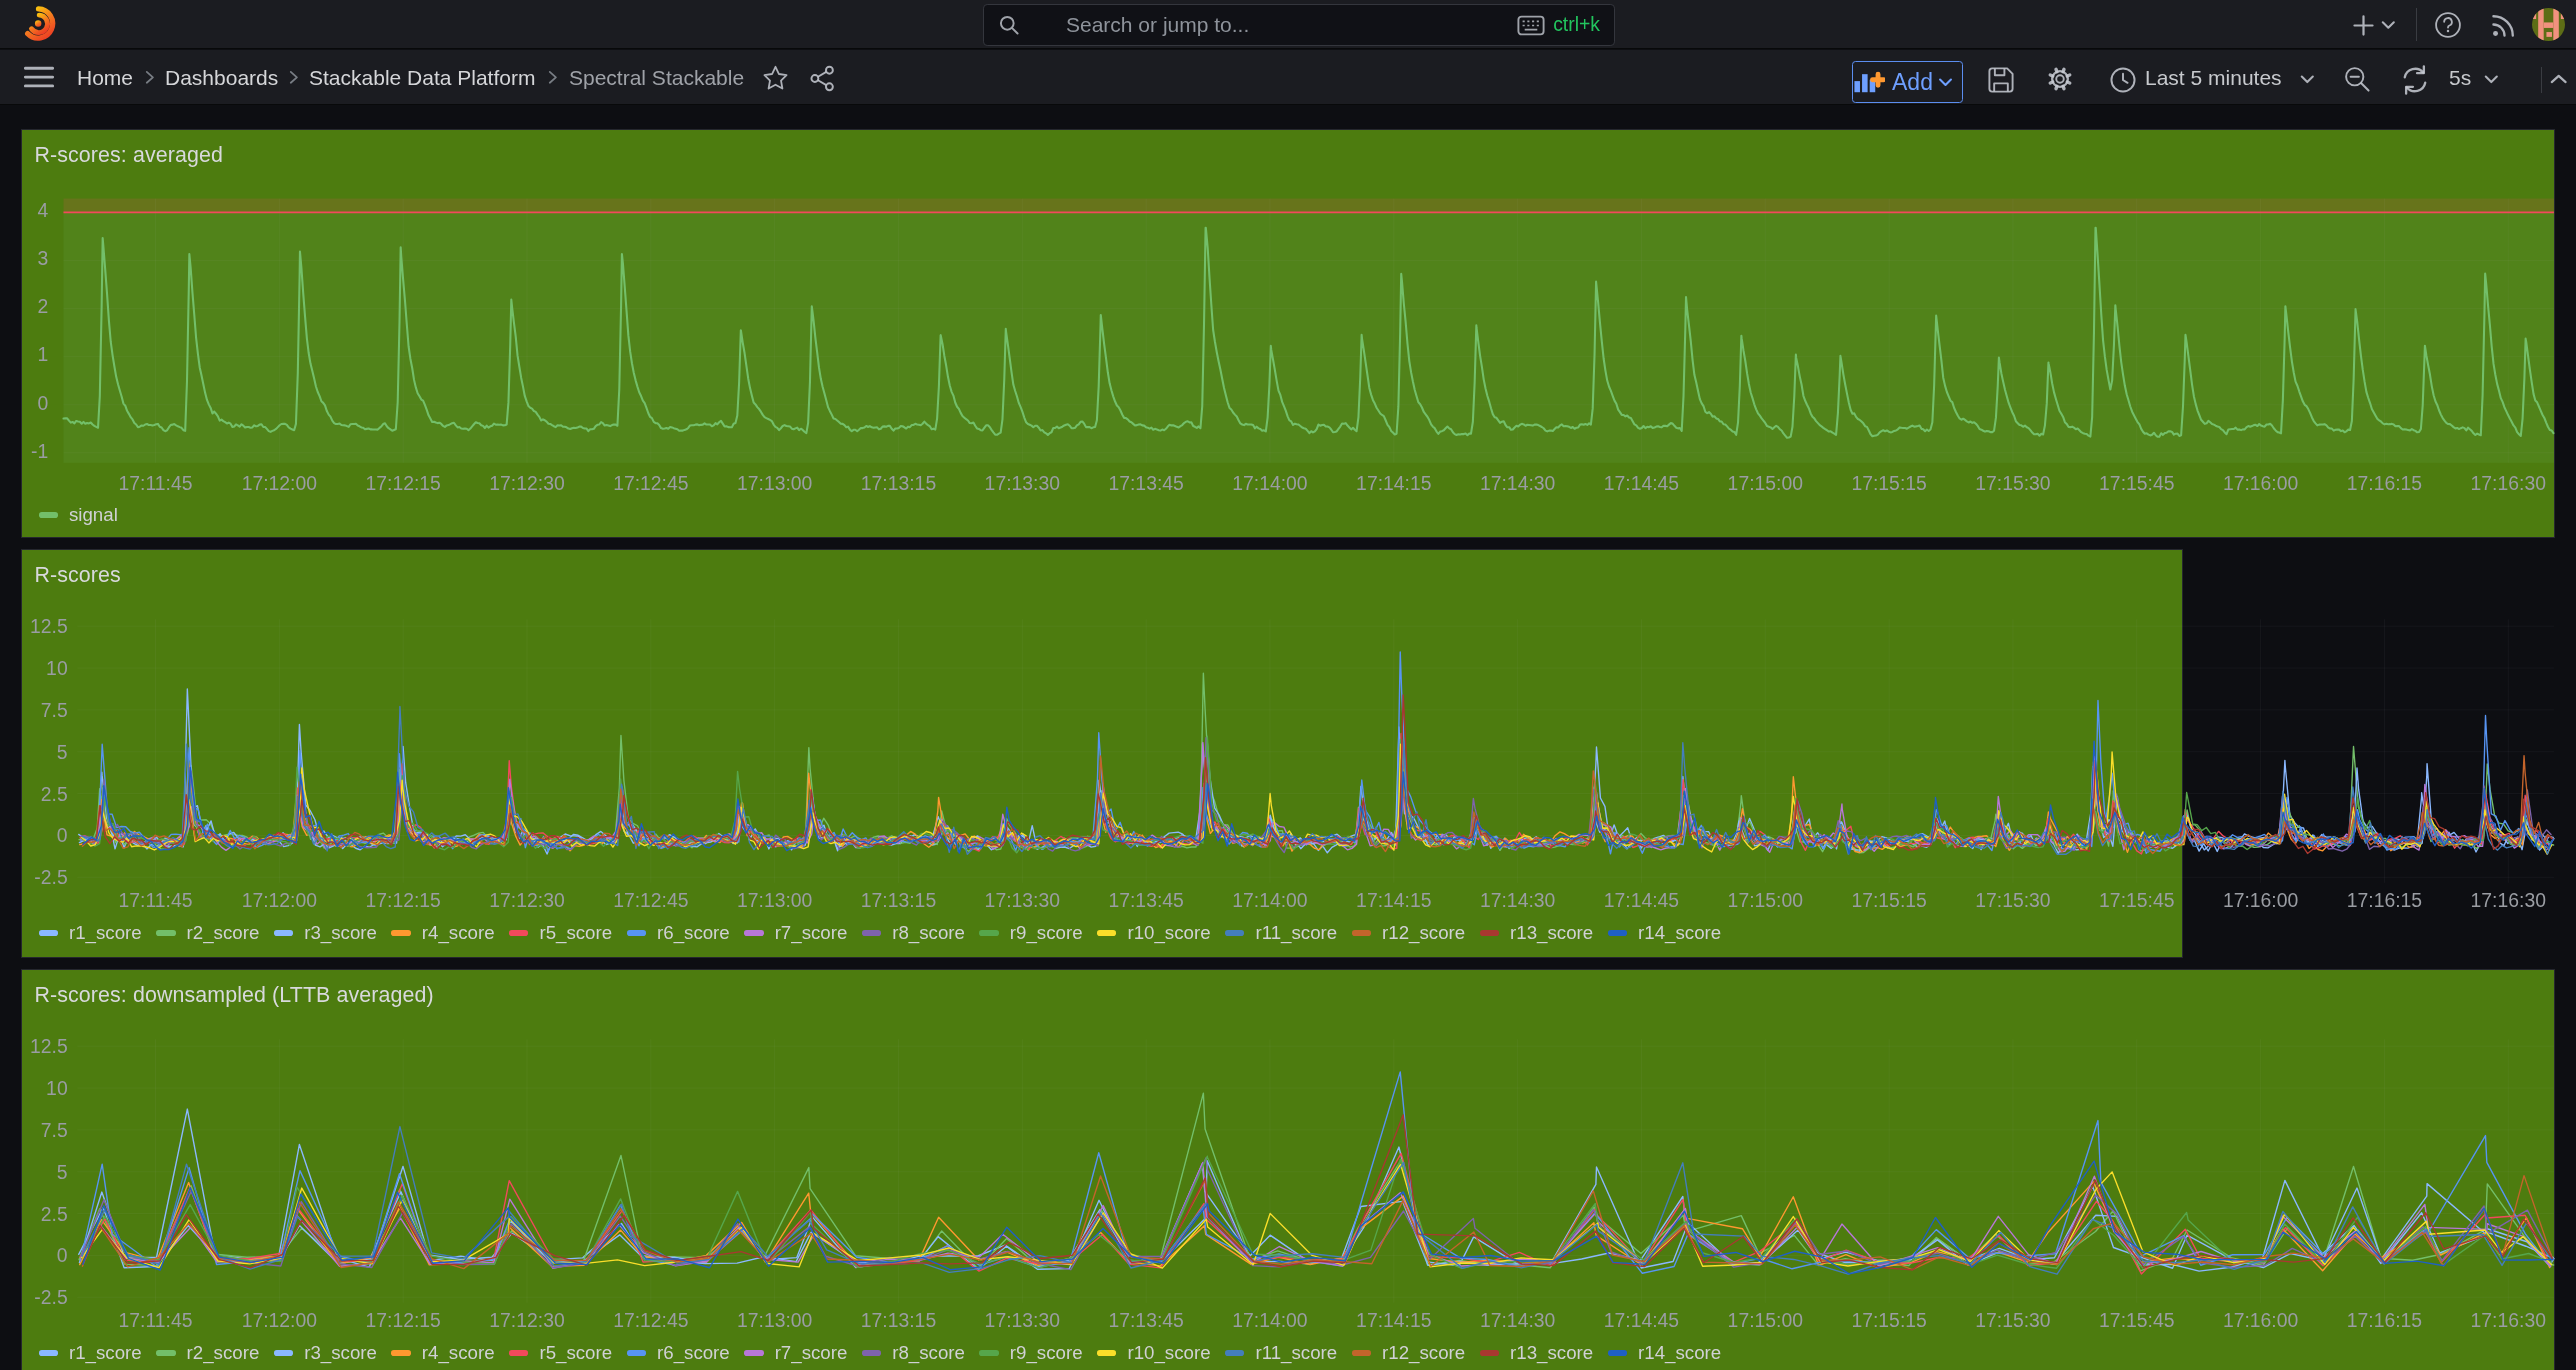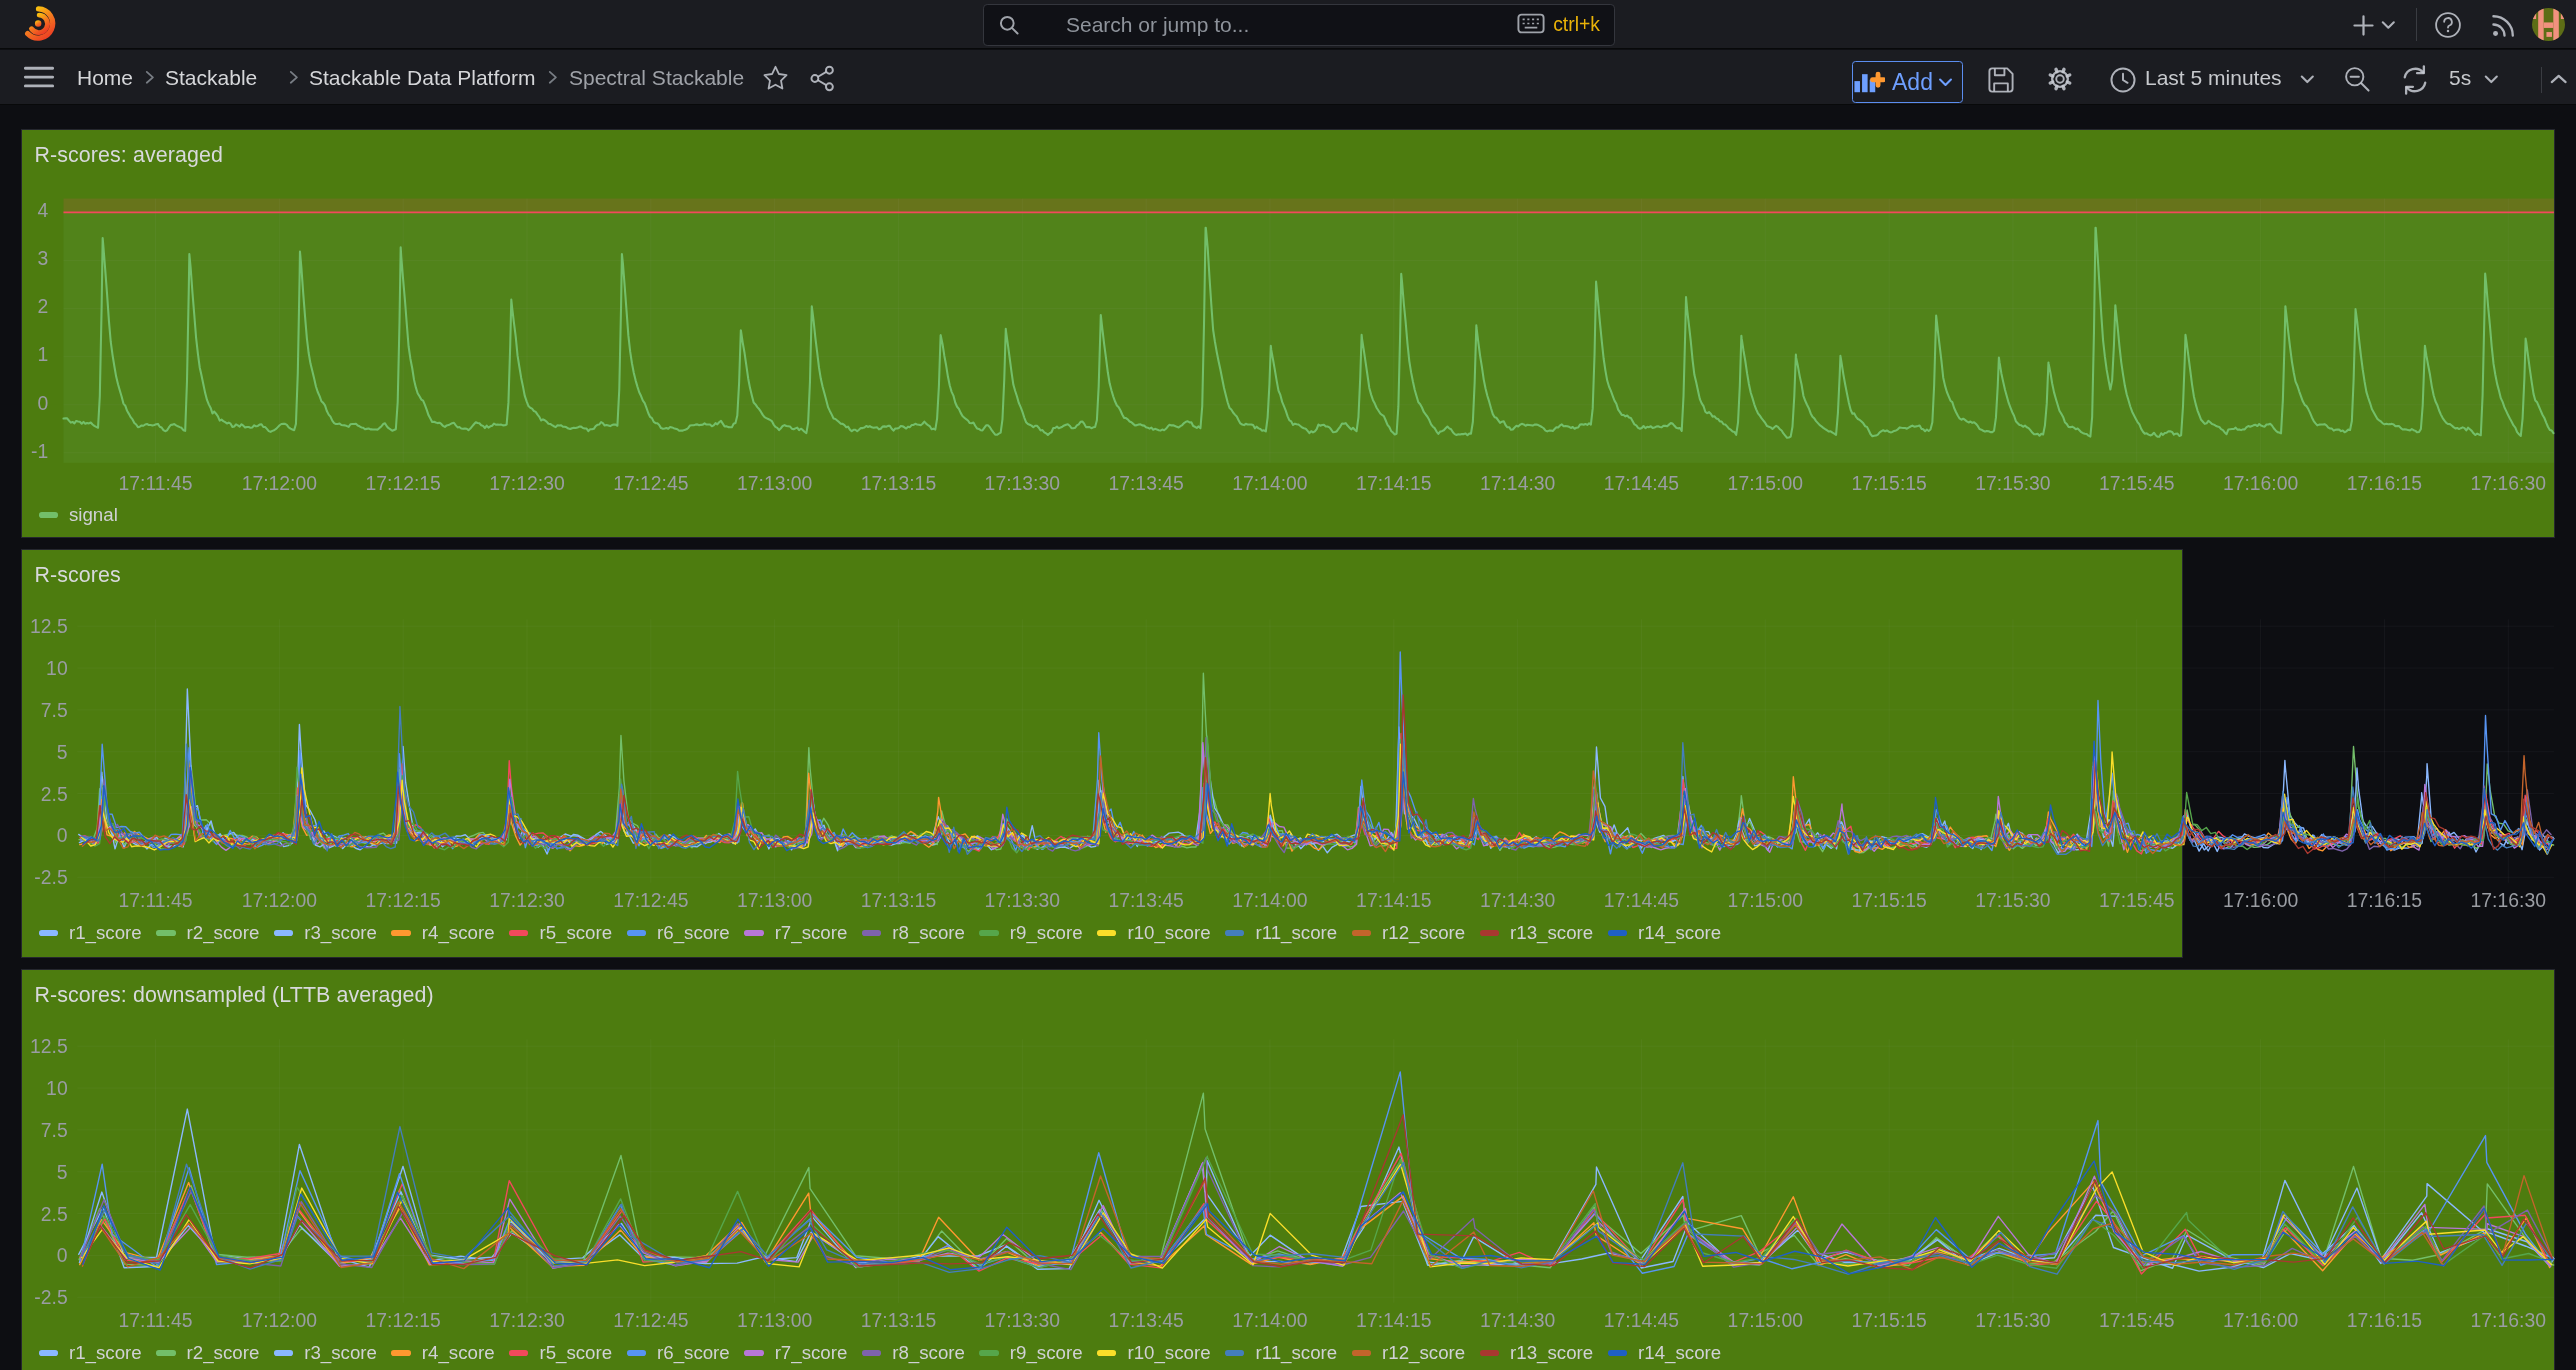--- a/index.html
+++ b/index.html
@@ -8,21 +8,21 @@
 .nav2 { position:absolute; left:0; top:50px; width:2576px; height:55px; background:#1b1c21;
   border-bottom:0.7px solid #08090a; }
 .panel { position:absolute; background:#4d7c0f; border:0.7px solid #25272e; border-radius:0; }
 .ptitle { position:absolute; left:12.5px; top:12.5px; font-size:21.4px; font-weight:500; color:#d8d9dc; letter-spacing:0.1px; }
 .legend { position:absolute; left:16.6px; display:flex; align-items:center; font-size:18.7px; color:#d0d1d5; white-space:nowrap;justify-content:flex-end; }
 .li { display:flex; align-items:center; margin-right:14.5px; }
 .dash { display:inline-block; width:19.4px; height:5.5px; border-radius:2.8px; margin-right:11px; }
 .sbox { position:absolute; left:983px; top:3.5px; width:632px; height:42px; background:#101116;
   border:0.7px solid #34363d; border-radius:4.2px; display:flex; align-items:center;gap:35px; }
 .sph { color:#8e939b; font-size:21px; margin-left:11px; }
-.ctrlk { margin-left:auto; margin-right:14px; color:#eab308; font-size:19.4px; display:flex; align-items:flex-start; }
+.ctrlk { margin-left:auto; margin-right:14px; color:#22c55e; font-size:19.4px; display:flex; align-items:flex-end; }
 .bc { font-size:21px; color:#d5d6d9; }
 .bc.dim { color:#9fa2a8; }
 .addbtn { position:absolute; left:1852px; top:61px; width:111px; height:42px; border:1.4px solid #5B8DEF;
   border-radius:3.5px; display:flex; align-items:center; justify-content:flex-start; }
 .addtxt { color:#6E9FFF; font-size:23px; margin-left:7px; margin-right:5.5px; }
 svg.icon { display:block; }
 </style></head><body>
 <div class="nav1"></div>
 <div class="nav2"></div>
 <svg class="icon" style="position:absolute;left:21px;top:6.2px" width="35" height="35" viewBox="0 0 50 50">
@@ -82,21 +82,21 @@
 <rect x="21" y="35" width="8" height="7" fill="#F2917F"></rect>
     </g>
   </svg>
 <svg class="icon" style="position:absolute;left:23.5px;top:66px" width="30" height="23.5" viewBox="0 0 44 34">
     <path d="M2 3h40M2 16h40M2 29h40" stroke="rgba(200,203,212,0.85)" stroke-width="4.2" stroke-linecap="round"></path>
   </svg>
 <span class="bc" style="position:absolute;left:77px;top:66px">Home</span>
 <svg class="icon" style="position:absolute;left:142px;top:69px" width="15" height="16.6" viewBox="0 0 22 24">
     <path d="M7 4l9 8-9 8" fill="none" stroke="#787d84" stroke-width="2.6" stroke-linecap="round" stroke-linejoin="round"></path>
   </svg>
-<span class="bc" style="position:absolute;left:165px;top:66px">Stackable</span>
+<span class="bc" style="position:absolute;left:165px;top:66px">Dashboards</span>
 <svg class="icon" style="position:absolute;left:286px;top:69px" width="15" height="16.6" viewBox="0 0 22 24">
     <path d="M7 4l9 8-9 8" fill="none" stroke="#787d84" stroke-width="2.6" stroke-linecap="round" stroke-linejoin="round"></path>
   </svg>
 <span class="bc" style="position:absolute;left:309px;top:66px">Stackable Data Platform</span>
 <svg class="icon" style="position:absolute;left:545px;top:69px" width="15" height="16.6" viewBox="0 0 22 24">
     <path d="M7 4l9 8-9 8" fill="none" stroke="#787d84" stroke-width="2.6" stroke-linecap="round" stroke-linejoin="round"></path>
   </svg>
 <span class="bc dim" style="position:absolute;left:569px;top:66px">Spectral Stackable</span>
 <svg class="icon" style="position:absolute;left:761px;top:64px" width="29" height="29" viewBox="0 0 42 42">
     <path d="M21 4l5 10.5 11 1.5-8 8 2 11.5-10-5.5-10 5.5 2-11.5-8-8 11-1.5z" fill="none" stroke="rgba(200,203,212,0.85)" stroke-width="2.6" stroke-linejoin="round"></path>

